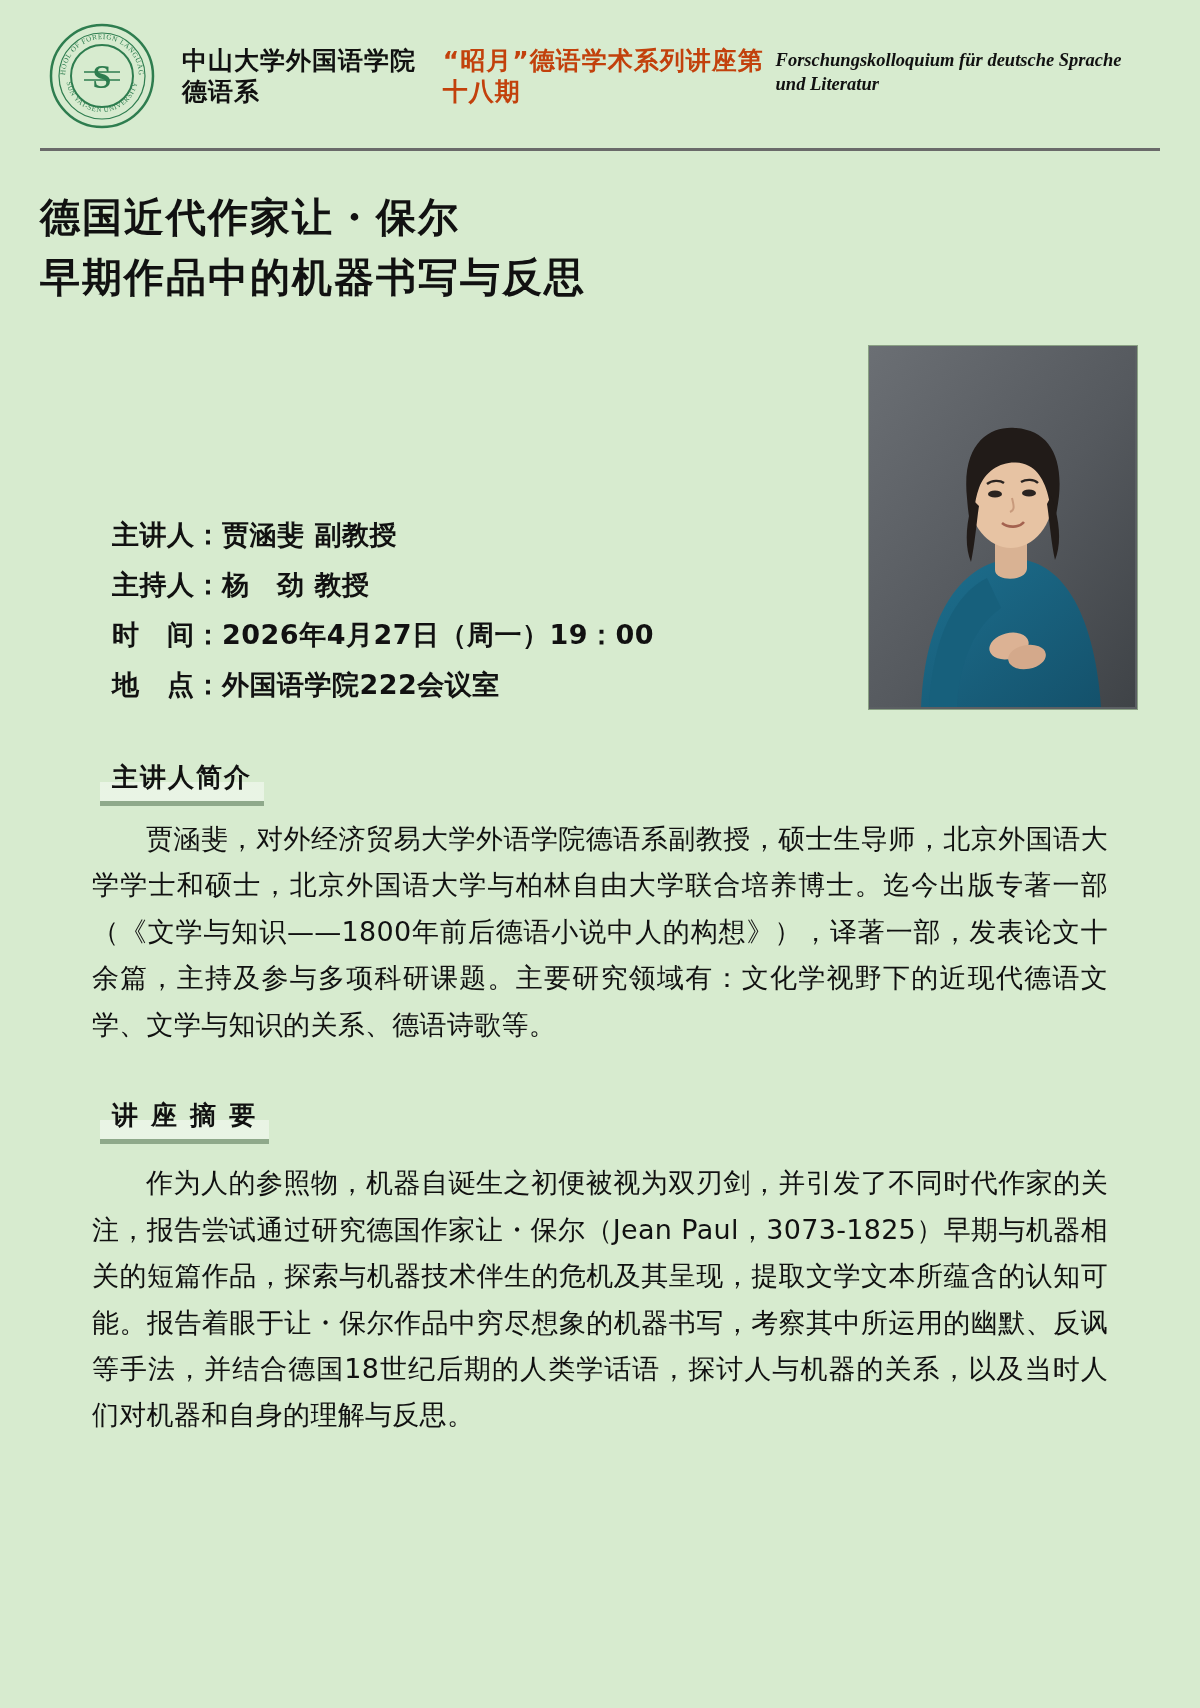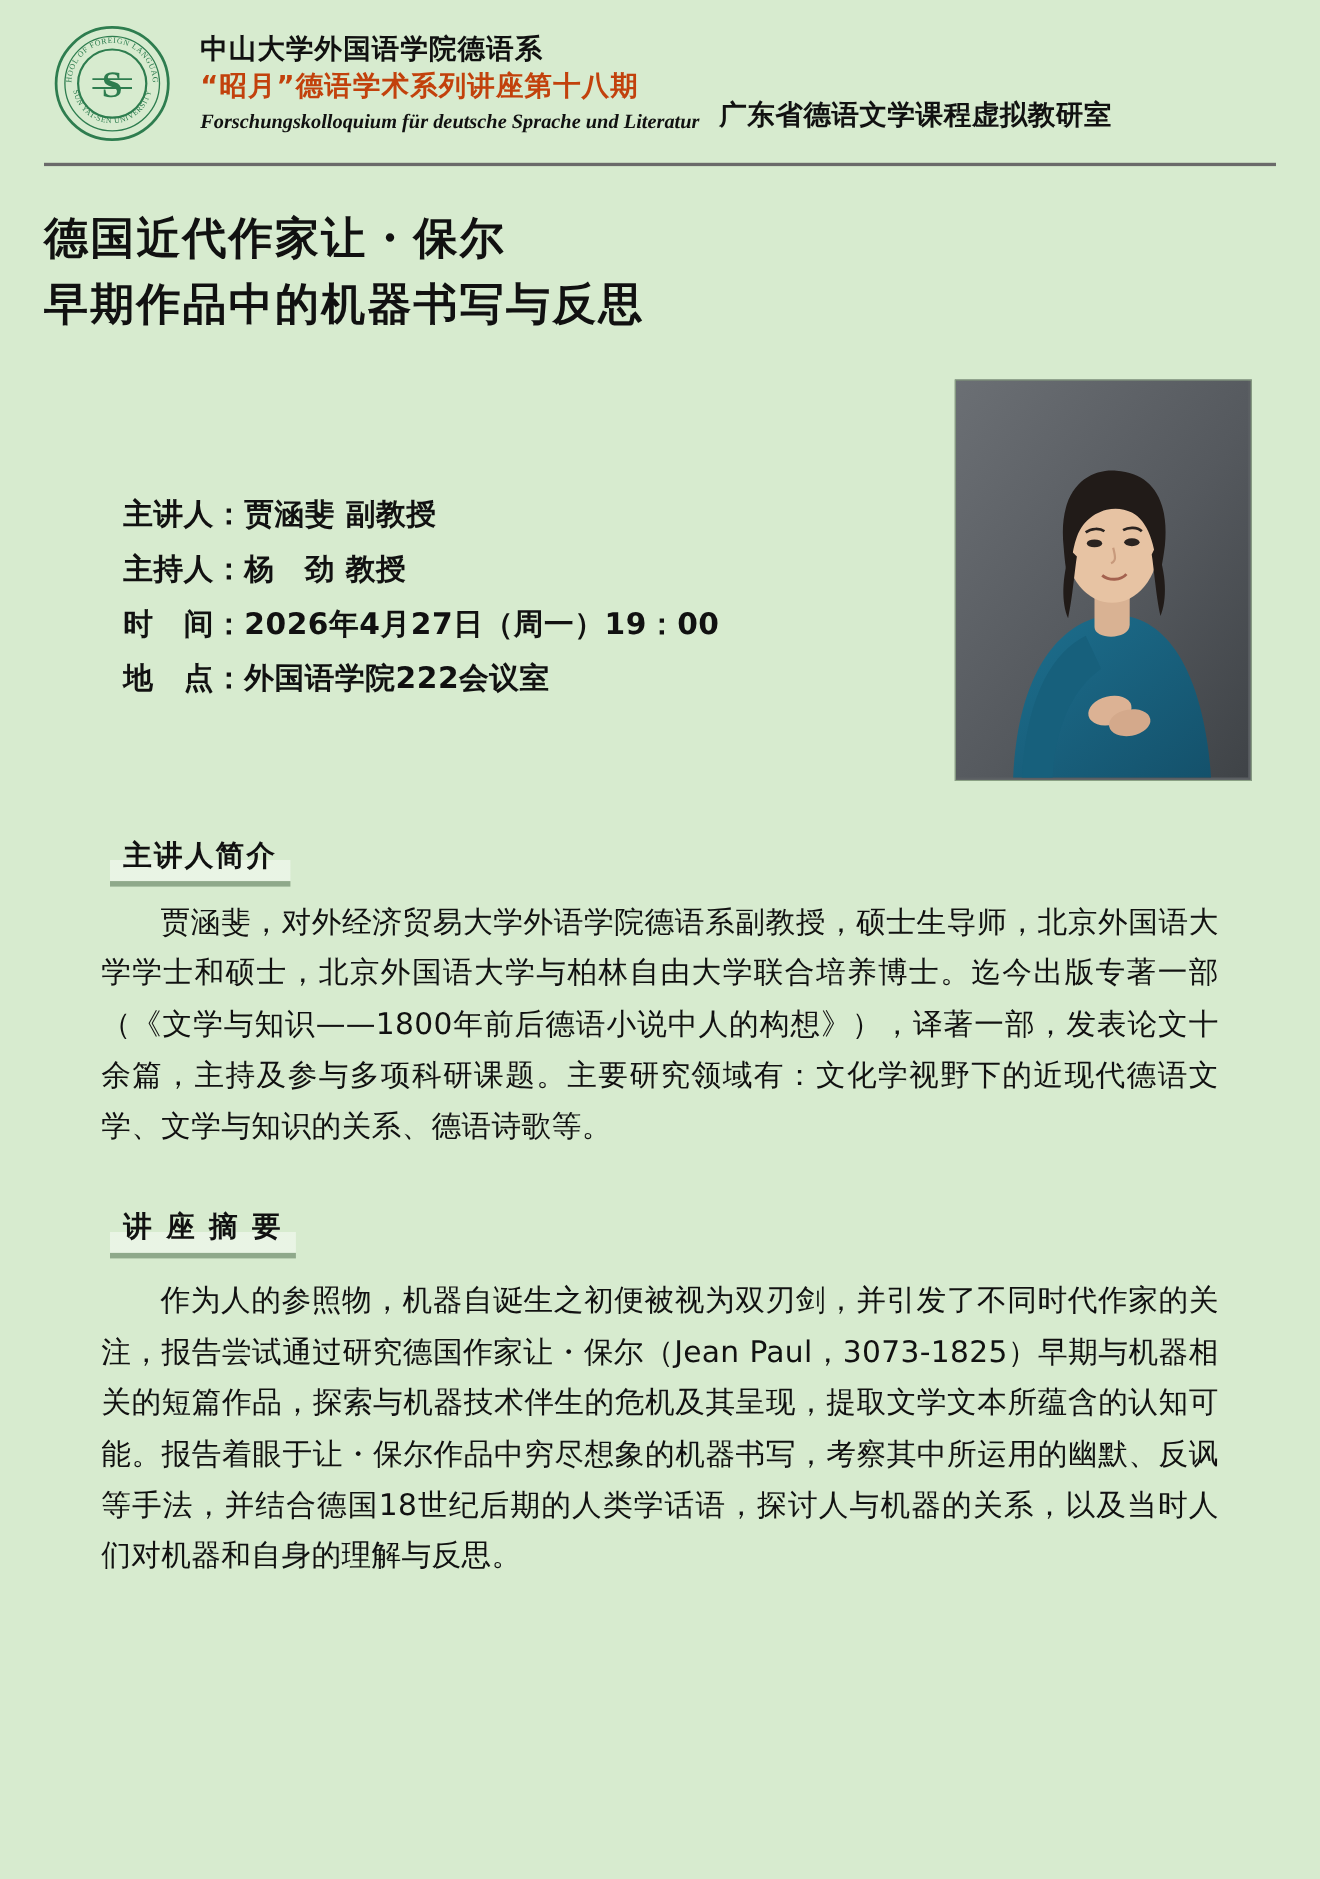--- a/index.html
+++ b/index.html
@@ -37,21 +37,21 @@
   }
   .logo svg { display: block; }
   .header-text {
     flex: 1 1 auto;
     display: flex;
     align-items: flex-end;
     gap: 18px;
   }
   .header-left {
     display: flex;
-    flex-direction: column;
+    flex-direction: row;
     gap: 2px;
   }
   .hdr-line1 {
     font-family: "DejaVu Sans", "Liberation Sans", sans-serif;
     font-weight: bold;
     font-size: 25px;
     letter-spacing: 1px;
     color: #111;
     line-height: 1.25;
   }
@@ -98,21 +98,21 @@
     font-size: 40px;
     letter-spacing: 2px;
     line-height: 1.5;
     color: #111;
   }
 
   
   .info-row {
     display: flex;
     margin-top: 38px;
-    align-items: center;
+    align-items: flex-end;
   }
   .info-list {
     flex: 1 1 auto;
     padding-left: 72px;
     padding-top: 30px;
   }
   .info-line {
     font-family: "DejaVu Sans", "Liberation Sans", sans-serif;
     font-weight: bold;
     font-size: 27px;
@@ -188,21 +188,20 @@
         <path d="M 36,50 L 72,50" stroke="#2e7d4f" stroke-width="1.6"></path>
         <path d="M 36,58 L 72,58" stroke="#2e7d4f" stroke-width="1.6"></path>
       </svg>
     </div>
     <div class="header-text">
       <div class="header-left">
         <div class="hdr-line1">中山大学外国语学院德语系</div>
         <div class="hdr-line2">“昭月”德语学术系列讲座第十八期</div>
         <div class="hdr-line3">Forschungskolloquium für deutsche Sprache und Literatur</div>
       </div>
-      <div class="hdr-right">广东省德语文学课程虚拟教研室</div>
     </div>
   </div>
   <div class="rule"></div>
 
   
   <div class="title-block">
     <div class="title-line">德国近代作家让・保尔</div>
     <div class="title-line">早期作品中的机器书写与反思</div>
   </div>
 

